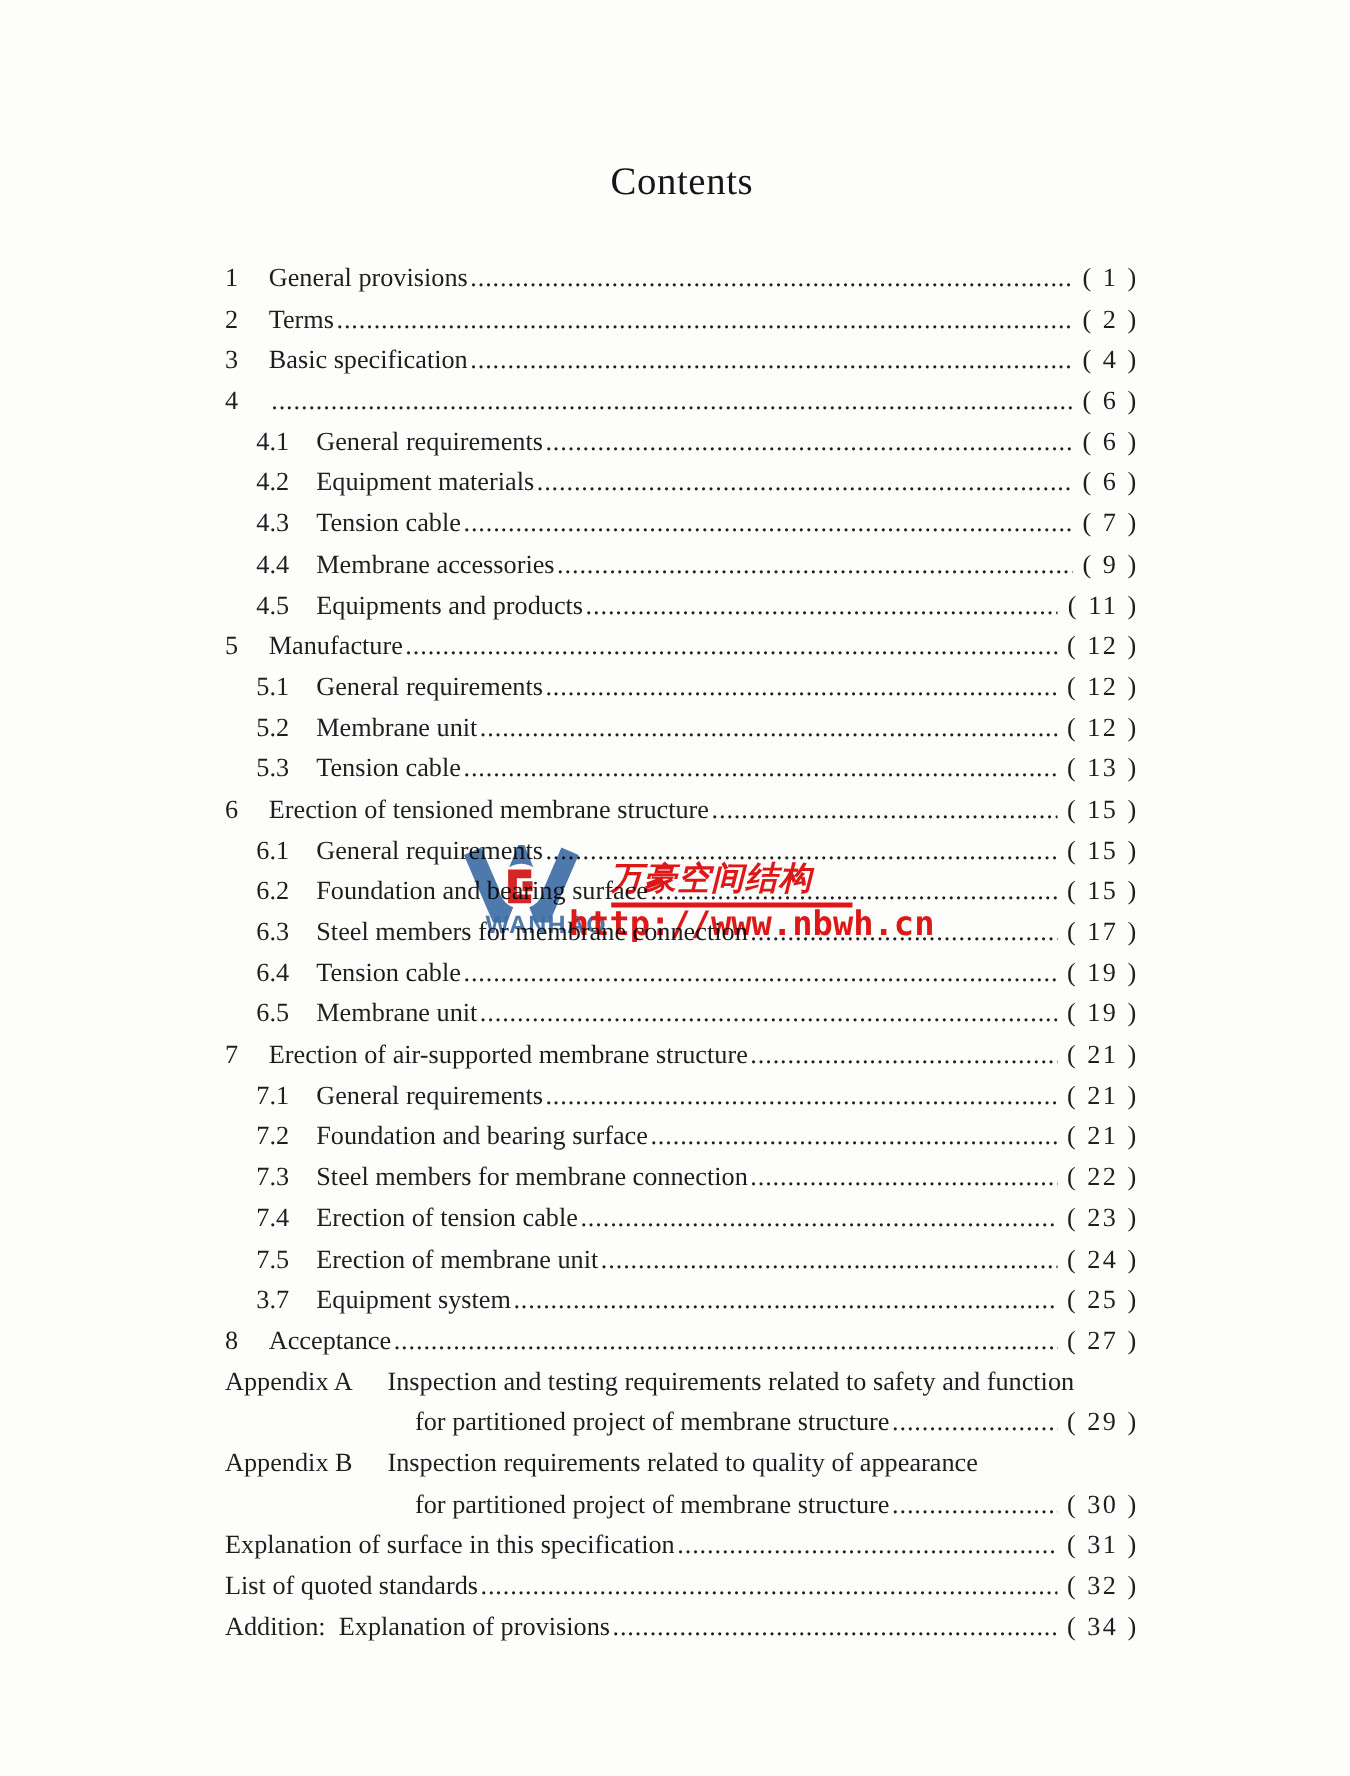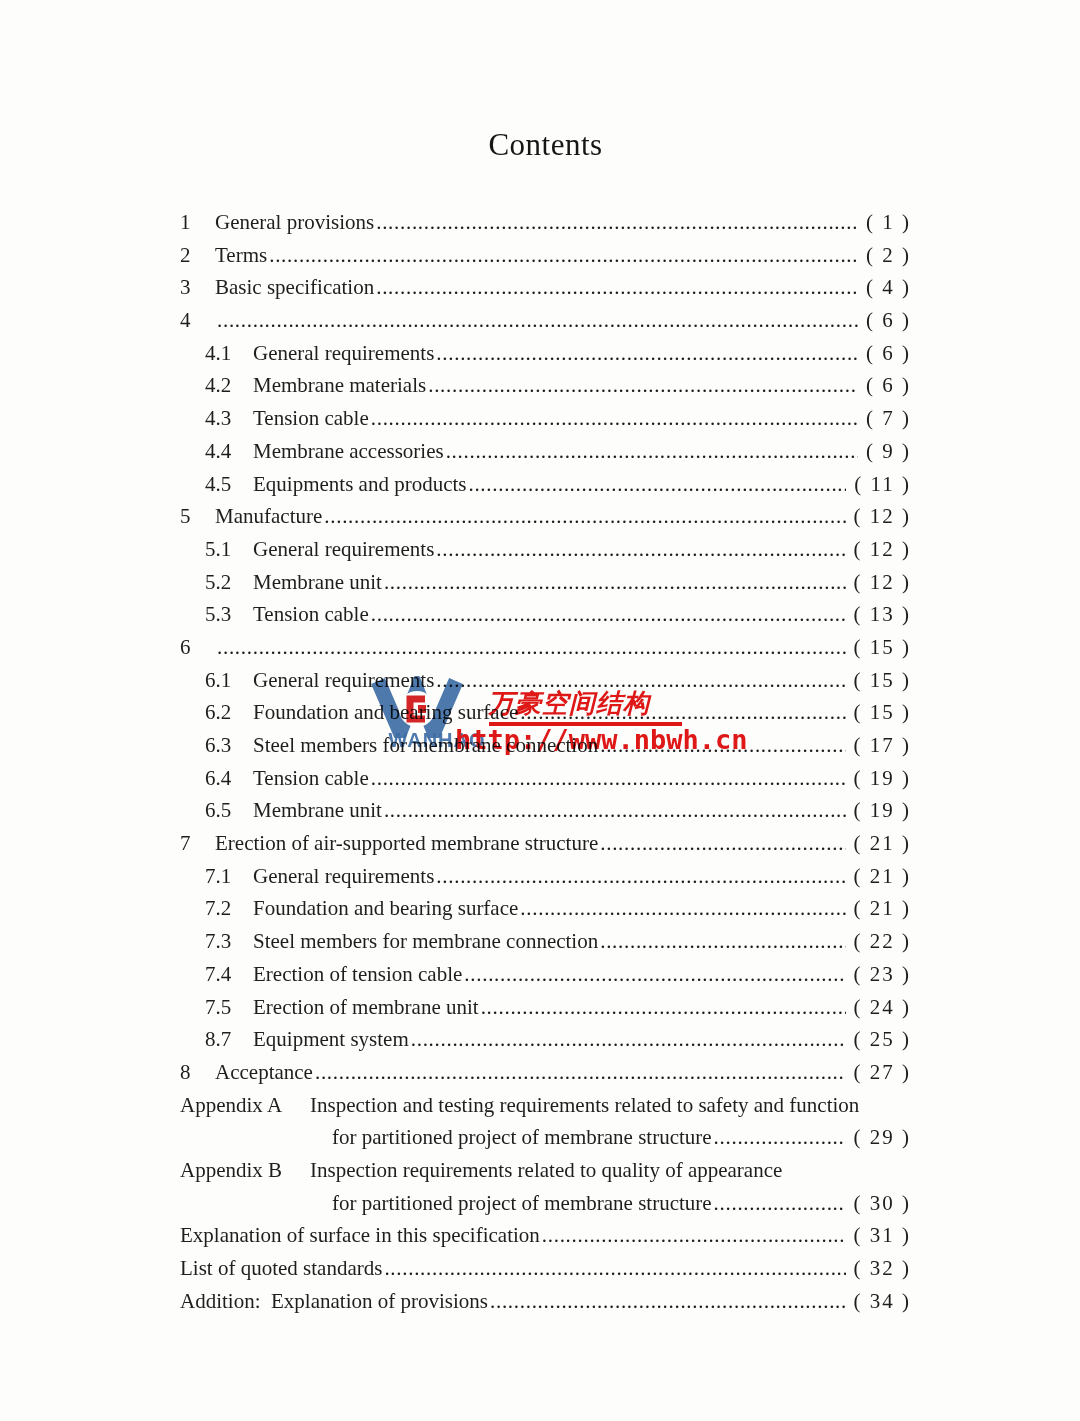--- a/index.html
+++ b/index.html
@@ -96,21 +96,21 @@
     <span class="pageno">( 6 )</span>
   </div>
       <div class="row l2">
     <span class="num">4.1</span>
     <span class="label">General requirements</span>
     <span class="leader">................................................................................................................................................................................................................................................</span>
     <span class="pageno">( 6 )</span>
   </div>
       <div class="row l2">
     <span class="num">4.2</span>
-    <span class="label">Membrane materials</span>
+    <span class="label">Equipment materials</span>
     <span class="leader">................................................................................................................................................................................................................................................</span>
     <span class="pageno">( 6 )</span>
   </div>
       <div class="row l2">
     <span class="num">4.3</span>
     <span class="label">Tension cable</span>
     <span class="leader">................................................................................................................................................................................................................................................</span>
     <span class="pageno">( 7 )</span>
   </div>
       <div class="row l2">
@@ -144,20 +144,21 @@
     <span class="pageno">( 12 )</span>
   </div>
       <div class="row l2">
     <span class="num">5.3</span>
     <span class="label">Tension cable</span>
     <span class="leader">................................................................................................................................................................................................................................................</span>
     <span class="pageno">( 13 )</span>
   </div>
       <div class="row l1">
     <span class="num">6</span>
+    <span class="label">Erection of tensioned membrane structure</span>
     <span class="leader">................................................................................................................................................................................................................................................</span>
     <span class="pageno">( 15 )</span>
   </div>
       <div class="row l2">
     <span class="num">6.1</span>
     <span class="label">General requirements</span>
     <span class="leader">................................................................................................................................................................................................................................................</span>
     <span class="pageno">( 15 )</span>
   </div>
       <div class="row l2">
@@ -214,21 +215,21 @@
     <span class="leader">................................................................................................................................................................................................................................................</span>
     <span class="pageno">( 23 )</span>
   </div>
       <div class="row l2">
     <span class="num">7.5</span>
     <span class="label">Erection of membrane unit</span>
     <span class="leader">................................................................................................................................................................................................................................................</span>
     <span class="pageno">( 24 )</span>
   </div>
       <div class="row l2">
-    <span class="num">8.7</span>
+    <span class="num">3.7</span>
     <span class="label">Equipment system</span>
     <span class="leader">................................................................................................................................................................................................................................................</span>
     <span class="pageno">( 25 )</span>
   </div>
       <div class="row l1">
     <span class="num">8</span>
     <span class="label">Acceptance</span>
     <span class="leader">................................................................................................................................................................................................................................................</span>
     <span class="pageno">( 27 )</span>
   </div>

